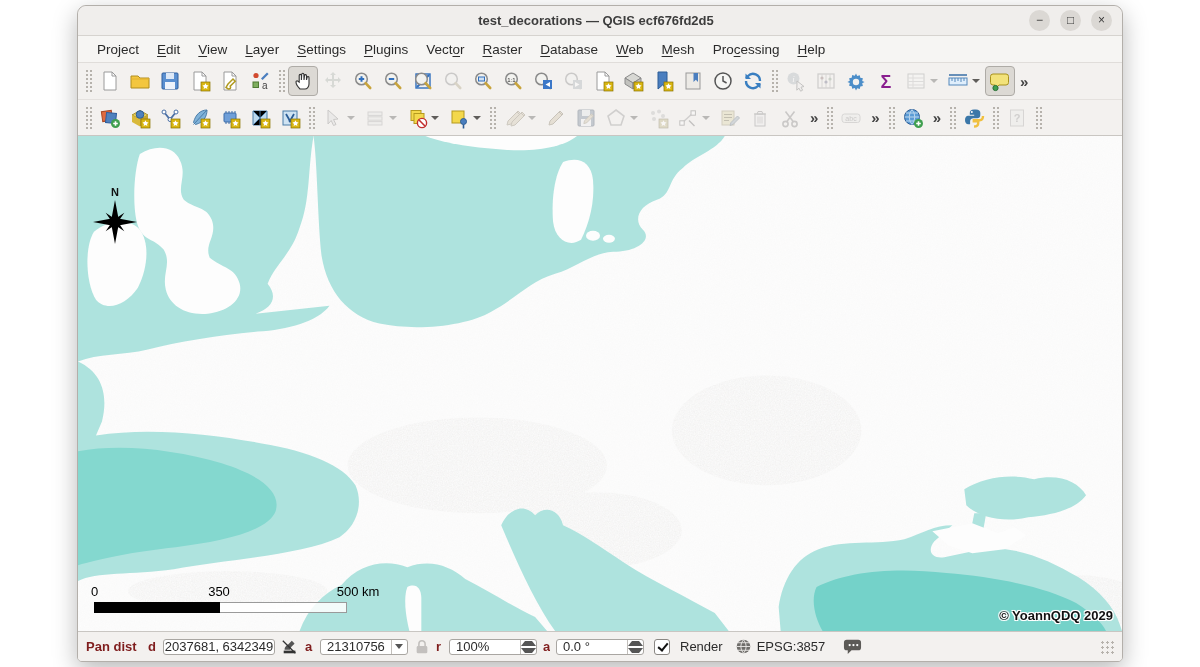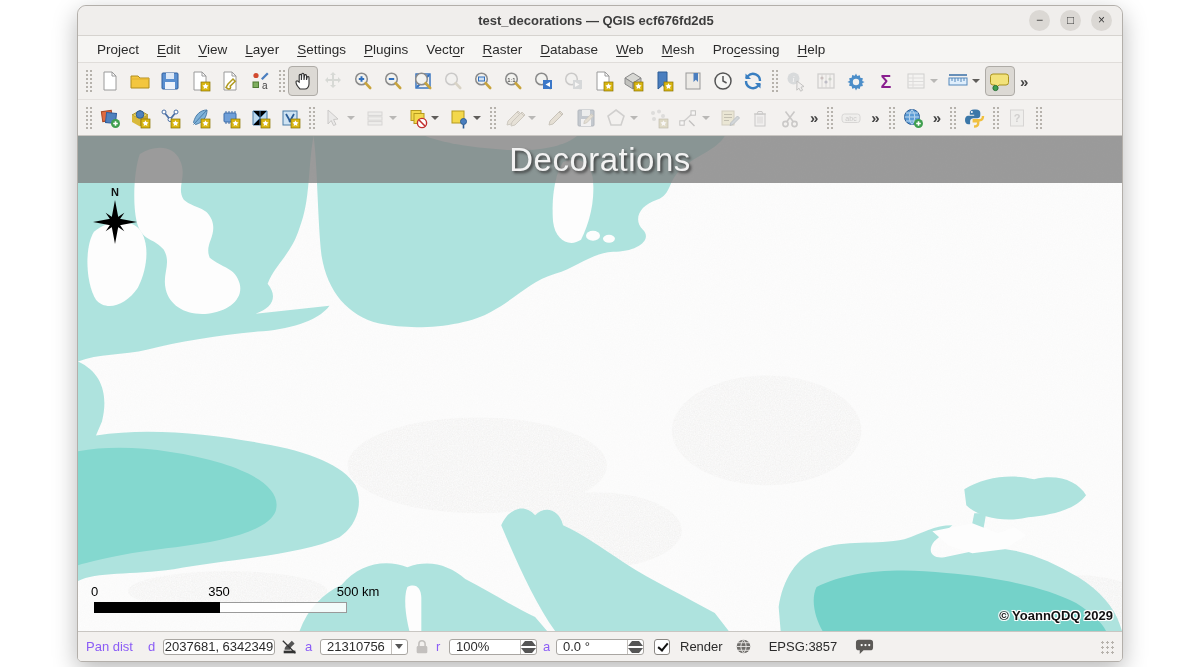--- a/index.html
+++ b/index.html
@@ -54,38 +54,38 @@
   #copyright{position:absolute;right:9px;bottom:8px;font-size:13px;font-weight:bold;color:#111;
     text-shadow:-1px -1px 0 #fff,1px -1px 0 #fff,-1px 1px 0 #fff,1px 1px 0 #fff,0 0 2px #fff;}
   
   #statusbar{height:30px;flex:0 0 30px;background:#f3f1ef;border-top:1px solid #c9c6c2;
     border-radius:0 0 4px 4px;display:flex;align-items:center;padding:0 8px;font-size:13px;color:#2b2b2b;gap:6px;}
   #locator{width:258px;height:22px;border:1px solid #a9a6a2;border-radius:4px;background:#fff;
     display:flex;align-items:center;padding:0 6px;gap:5px;}
   #locator input{border:none;outline:none;flex:1;font-size:13.5px;color:#333;background:transparent;
     font-family:"Liberation Sans",sans-serif;}
   #locator input::placeholder{color:#8a8a8a;}
-  .clip{overflow:hidden;white-space:nowrap;color:#8b5cf6;}
+  .clip{overflow:hidden;white-space:nowrap;color:#7f1d1d;font-weight:bold;}
   .box{height:16px;background:#fff;border:1px solid #a9a6a2;border-radius:3px;
     display:flex;align-items:center;justify-content:center;font-size:13px;}
   #coordbox{width:112px;}
   .combo{display:flex;align-items:stretch;}
   .combo .val{padding:0 6px;display:flex;align-items:center;}
   .combo .drop{width:17px;border-left:1px solid #c2bfbb;display:flex;align-items:center;justify-content:center;}
   .spin{display:flex;align-items:stretch;}
   .spin .val{padding:0 6px;display:flex;align-items:center;flex:1;}
   .updown{width:16px;display:flex;flex-direction:column;border-left:1px solid #c2bfbb;}
   .updown span{flex:1;display:flex;align-items:center;justify-content:center;}
   .tri-up{width:0;height:0;border-left:4px solid transparent;border-right:4px solid transparent;border-bottom:5px solid #555;}
   .tri-dn{width:0;height:0;border-left:4px solid transparent;border-right:4px solid transparent;border-top:5px solid #555;}
   #render-wrap{display:flex;align-items:center;gap:10px;margin-left:4px;}
   #render-cb{width:16px;height:16px;background:#fff;border:1px solid #8a8783;border-radius:3px;position:relative;}
   #render-cb::after{content:"";position:absolute;left:5px;top:1.5px;width:4px;height:8px;
     border-right:2px solid #111;border-bottom:2px solid #111;transform:rotate(40deg);}
-  #crs{display:flex;align-items:center;gap:17px;margin-left:6px;}
+  #crs{display:flex;align-items:center;gap:5px;margin-left:6px;}
   #grip{margin-left:auto;width:14px;height:14px;
     background-image:radial-gradient(#b6b2ac 1px,transparent 1.1px);background-size:5px 5px;}
   .sicon{display:flex;align-items:center;justify-content:center;}
 </style>
 </head>
 <body>
 
 <div id="win">
 
   <div id="titlebar">
@@ -675,23 +675,20 @@
       <path class="land" d="M16,96 C30,84 52,82 62,94 C72,108 70,132 60,152 C48,170 28,176 18,164 C8,148 6,112 16,96 Z" fill="#fdfdfd"></path>
       <path class="land" d="M62,18 C78,8 96,10 102,24 C110,40 98,52 106,64 C118,74 128,70 134,84 C140,100 126,108 132,122 C144,132 158,132 162,148 C166,164 150,176 130,178 C108,180 92,170 88,154 C84,138 94,128 86,114 C76,102 66,106 60,90 C54,72 56,34 62,18 Z" fill="#fdfdfd"></path>
       <path class="land" d="M486,26 C502,20 514,26 516,44 C518,66 512,88 504,104 C492,112 478,104 476,86 C474,62 478,38 486,26 Z" fill="#fdfdfd"></path>
       <ellipse class="land" cx="516" cy="100" rx="7" ry="5" fill="#fdfdfd"></ellipse>
       <ellipse class="land" cx="532" cy="103" rx="6" ry="4" fill="#fdfdfd"></ellipse>
       <path class="land" d="M348,0 H500 C488,10 462,16 430,14 C400,12 368,8 348,0 Z" fill="#fdfdfd"></path>
       <path class="land" d="M330,452 C338,448 344,452 344,464 L344,496 L332,496 C328,480 326,462 330,452 Z" fill="#fdfdfd"></path>
       <path class="land" d="M856,396 L896,388 L922,398 L938,392 L950,400 L928,414 L896,418 L872,410 Z" fill="#fdfdfd"></path>
     </svg>
 
-    <div id="banner">
-      <span id="banner-text">Decorations</span>
-    </div>
 
     <svg id="northarrow" viewBox="0 0 62 64">
       <text x="29" y="12" font-size="11" font-weight="bold" text-anchor="middle" fill="#111">N</text>
       <g transform="translate(29,38)">
         <path transform="rotate(45) scale(.6)" d="M0 -22 L3.5 -3.5 L22 0 L3.5 3.5 L0 22 L-3.5 3.5 L-22 0 L-3.5 -3.5 Z" fill="#000"></path>
         <path d="M0 -22 L3.5 -3.5 L22 0 L3.5 3.5 L0 22 L-3.5 3.5 L-22 0 L-3.5 -3.5 Z" fill="#000"></path>
       </g>
     </svg>
 
     <div id="scalebar">

